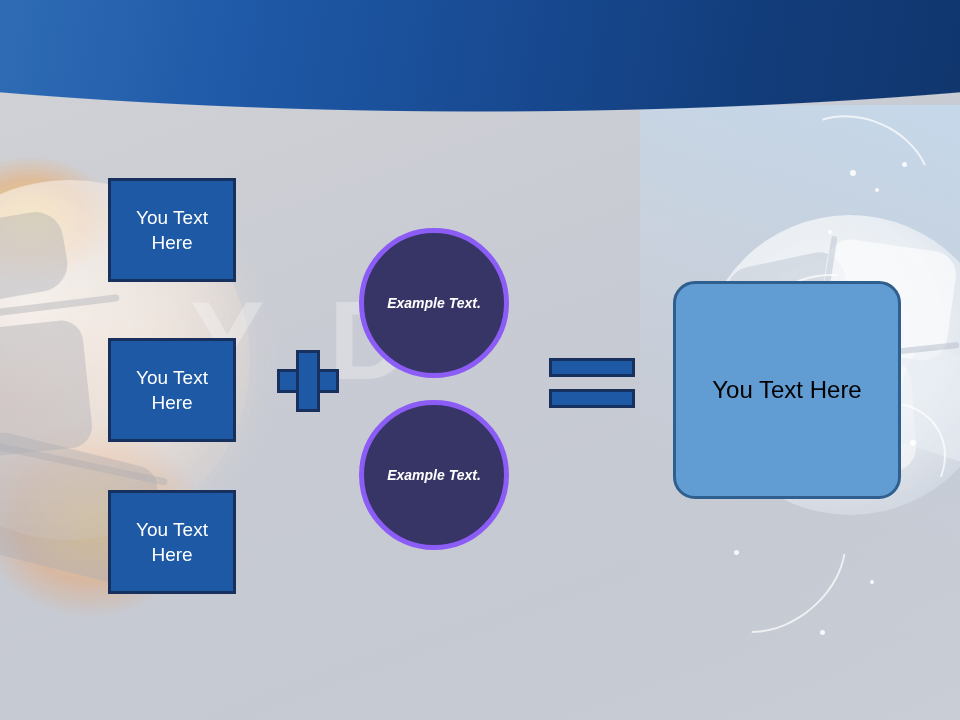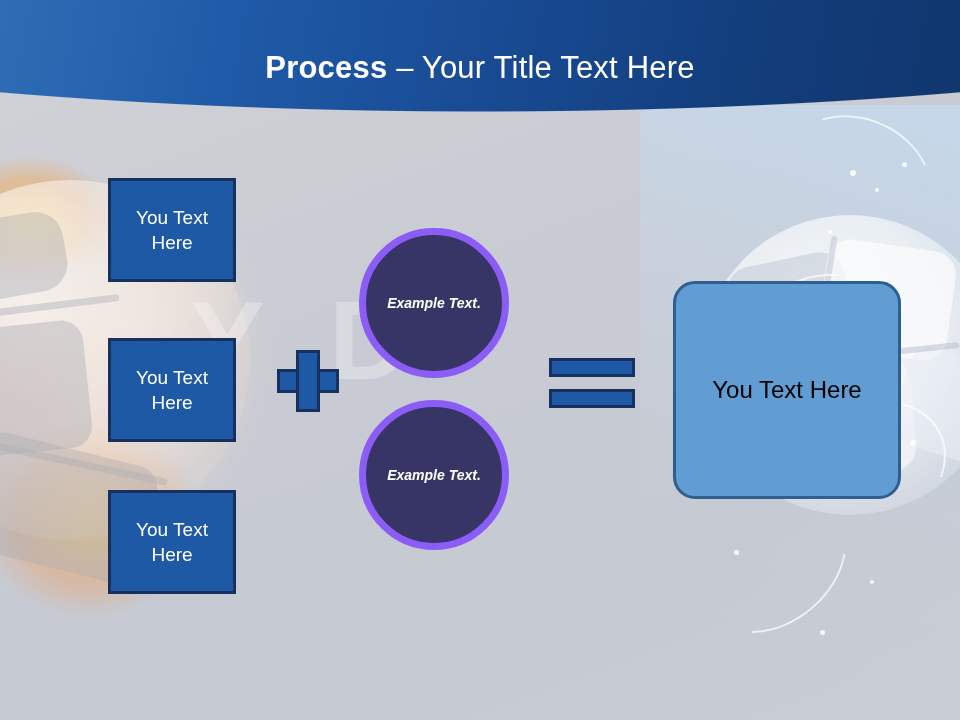--- a/index.html
+++ b/index.html
@@ -109,21 +109,21 @@
   }
   .plus b{
     position:absolute;display:block;background:#1d59a5;border:3px solid #18305e;box-sizing:border-box;
   }
   .plus .hbar{left:0;top:19px;width:62px;height:24px;}
   .plus .vbar{left:19px;top:0;width:24px;height:62px;}
   .plus .cover{background:#1d59a5;border:none;left:22px;top:22px;width:18px;height:18px;}
 
   .circ{
     position:absolute;width:150px;height:150px;border-radius:50%;
-    background:#373566;border:7px solid #8b5cf6;
+    background:#373566;border:5px solid #8b5cf6;
     color:#ffffff;font-size:14px;line-height:21px;font-weight:bold;font-style:italic;
     display:flex;align-items:center;justify-content:center;text-align:center;
     box-sizing:border-box;
   }
   .c1{left:359px;top:228px;}
   .c2{left:359px;top:400px;}
 
   .eq{position:absolute;left:549px;top:358px;width:86px;height:50px;}
   .eq b{position:absolute;display:block;left:0;width:86px;height:19px;background:#1d59a5;border:3px solid #18305e;box-sizing:border-box;}
   .eq .e1{top:0;}
@@ -176,23 +176,20 @@
     <span class="splash" style="left:250px;top:330px;width:6px;height:6px;"></span>
     <span class="splash" style="left:74px;top:440px;width:5px;height:5px;"></span>
     <span class="splash" style="left:210px;top:470px;width:4px;height:4px;"></span>
     <span class="splash" style="left:160px;top:520px;width:5px;height:5px;"></span>
   </div>
 
   <div class="watermark">YD</div>
 
   <div class="header">
     <div class="band"></div>
-    <div class="title">
-      <span class="strong">Process</span><span class="rest"> – Your Title Text Here</span>
-    </div>
   </div>
 
   <div class="stage">
 
     <div class="inbox in1">
       <span>You Text Here</span>
     </div>
     <div class="inbox in2">
       <span>You Text Here</span>
     </div>

